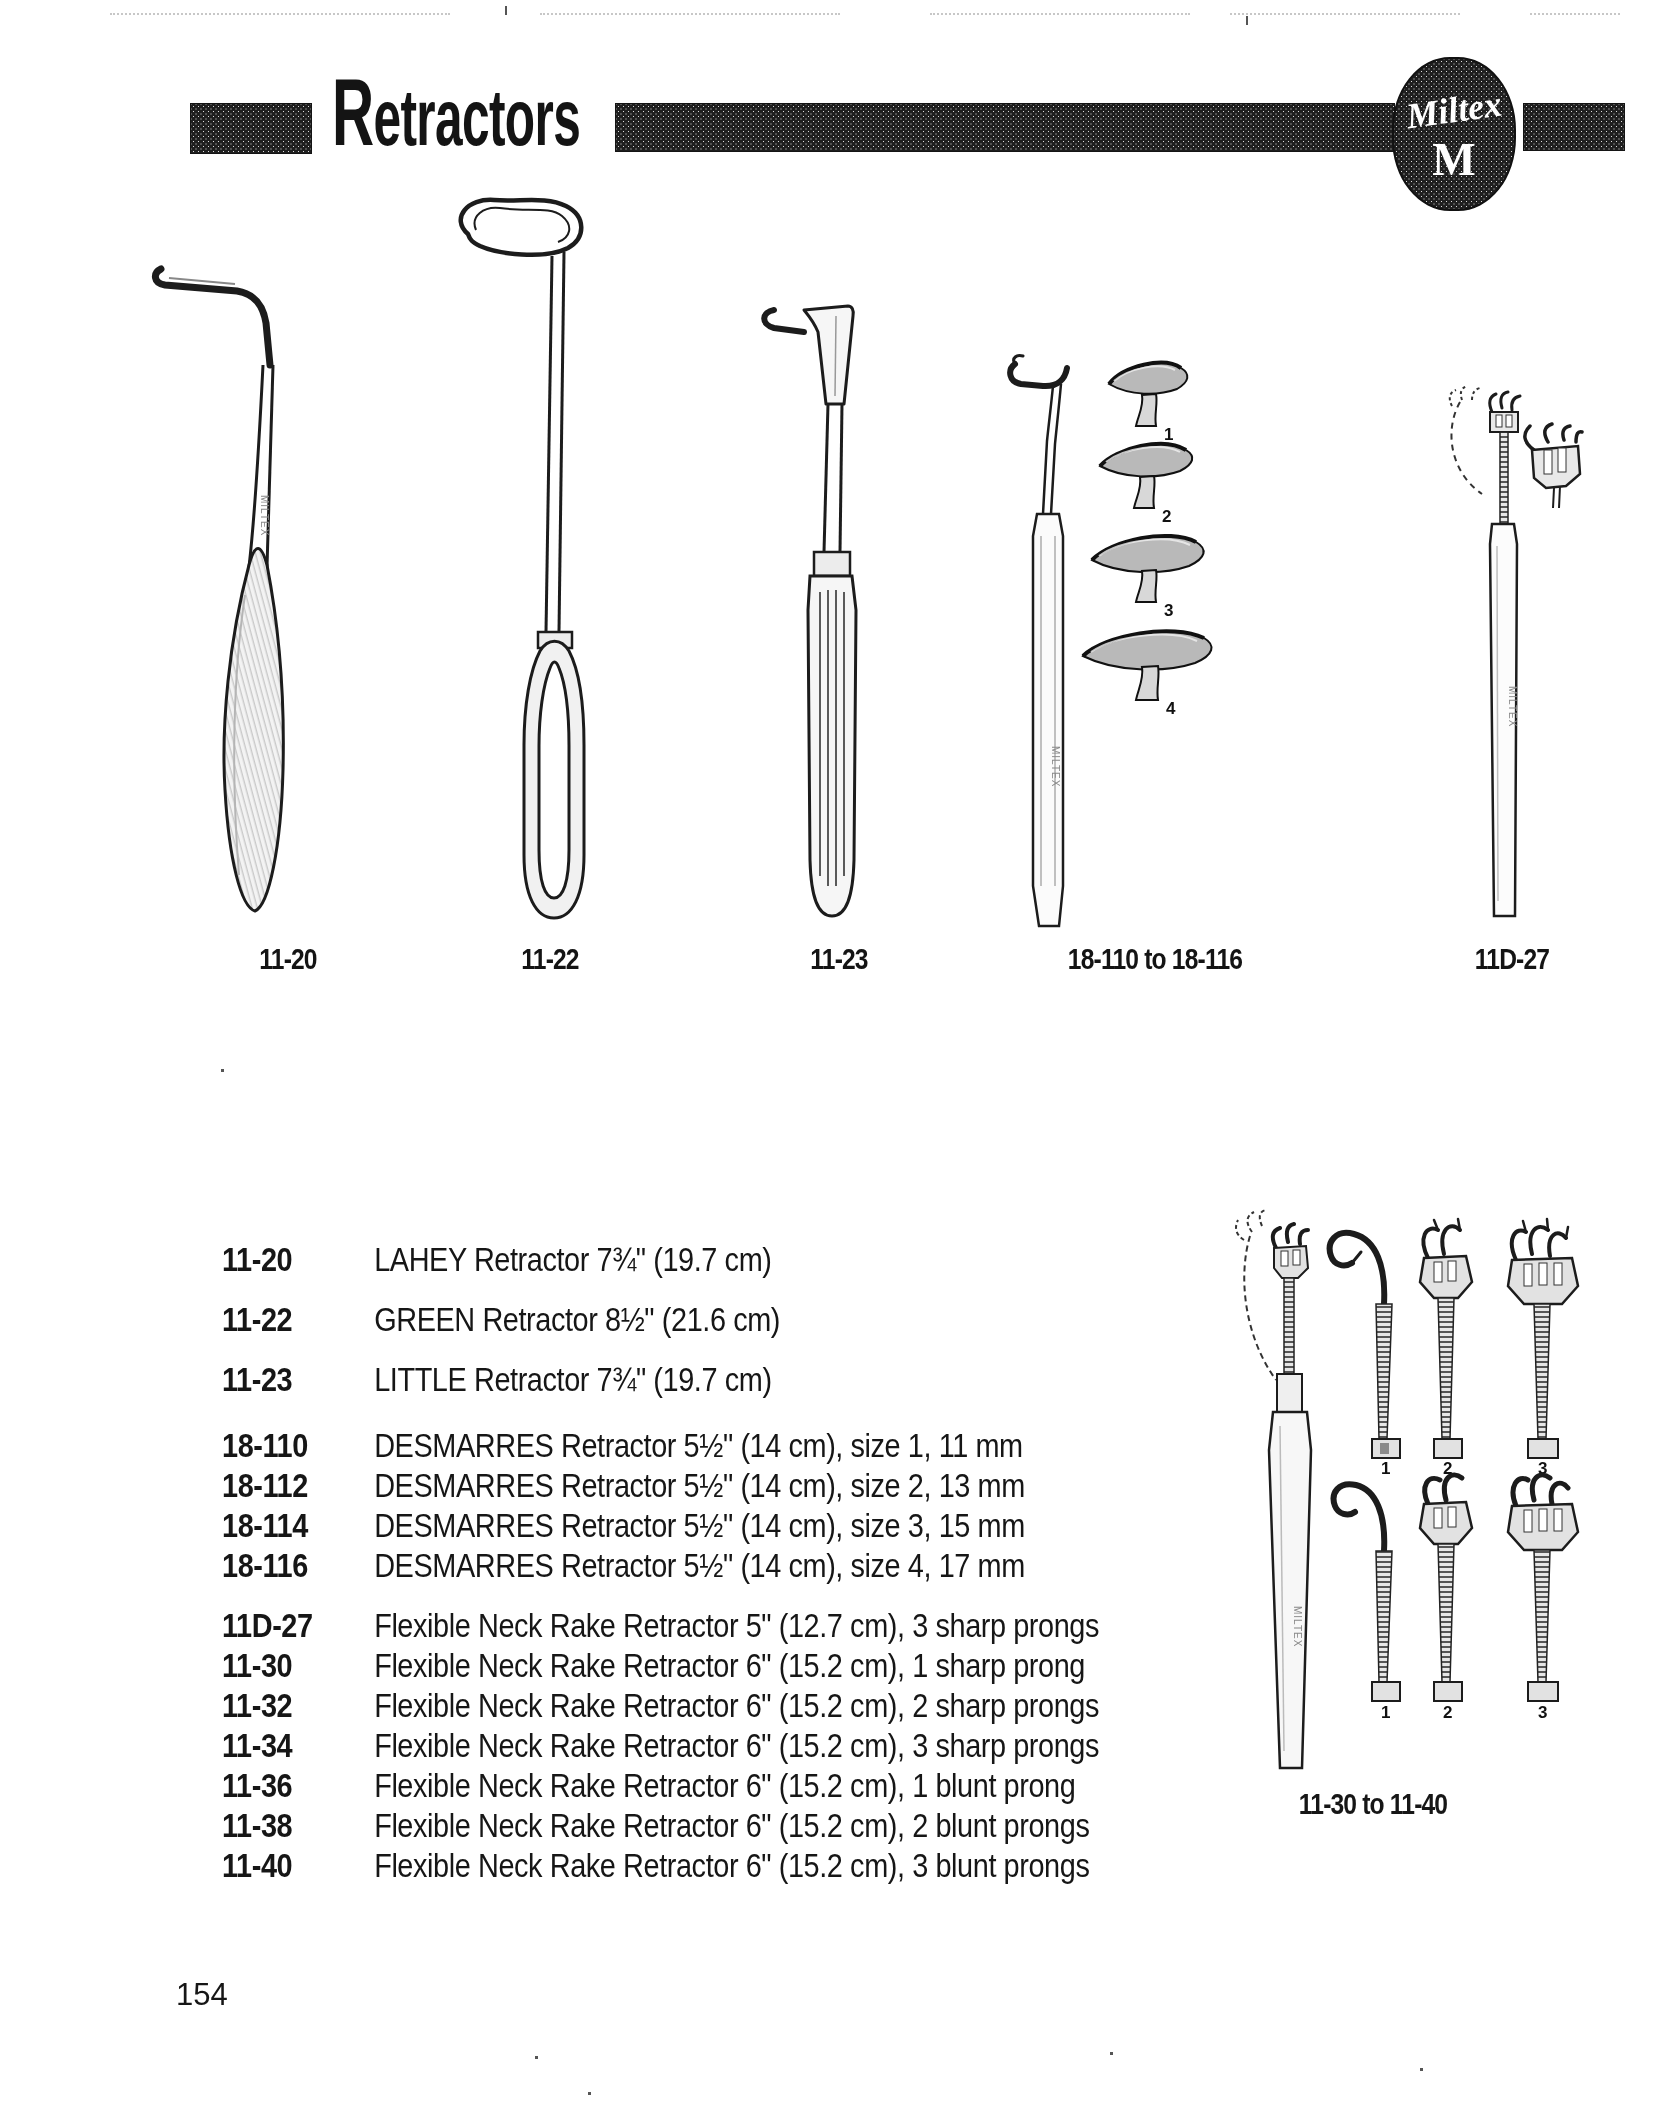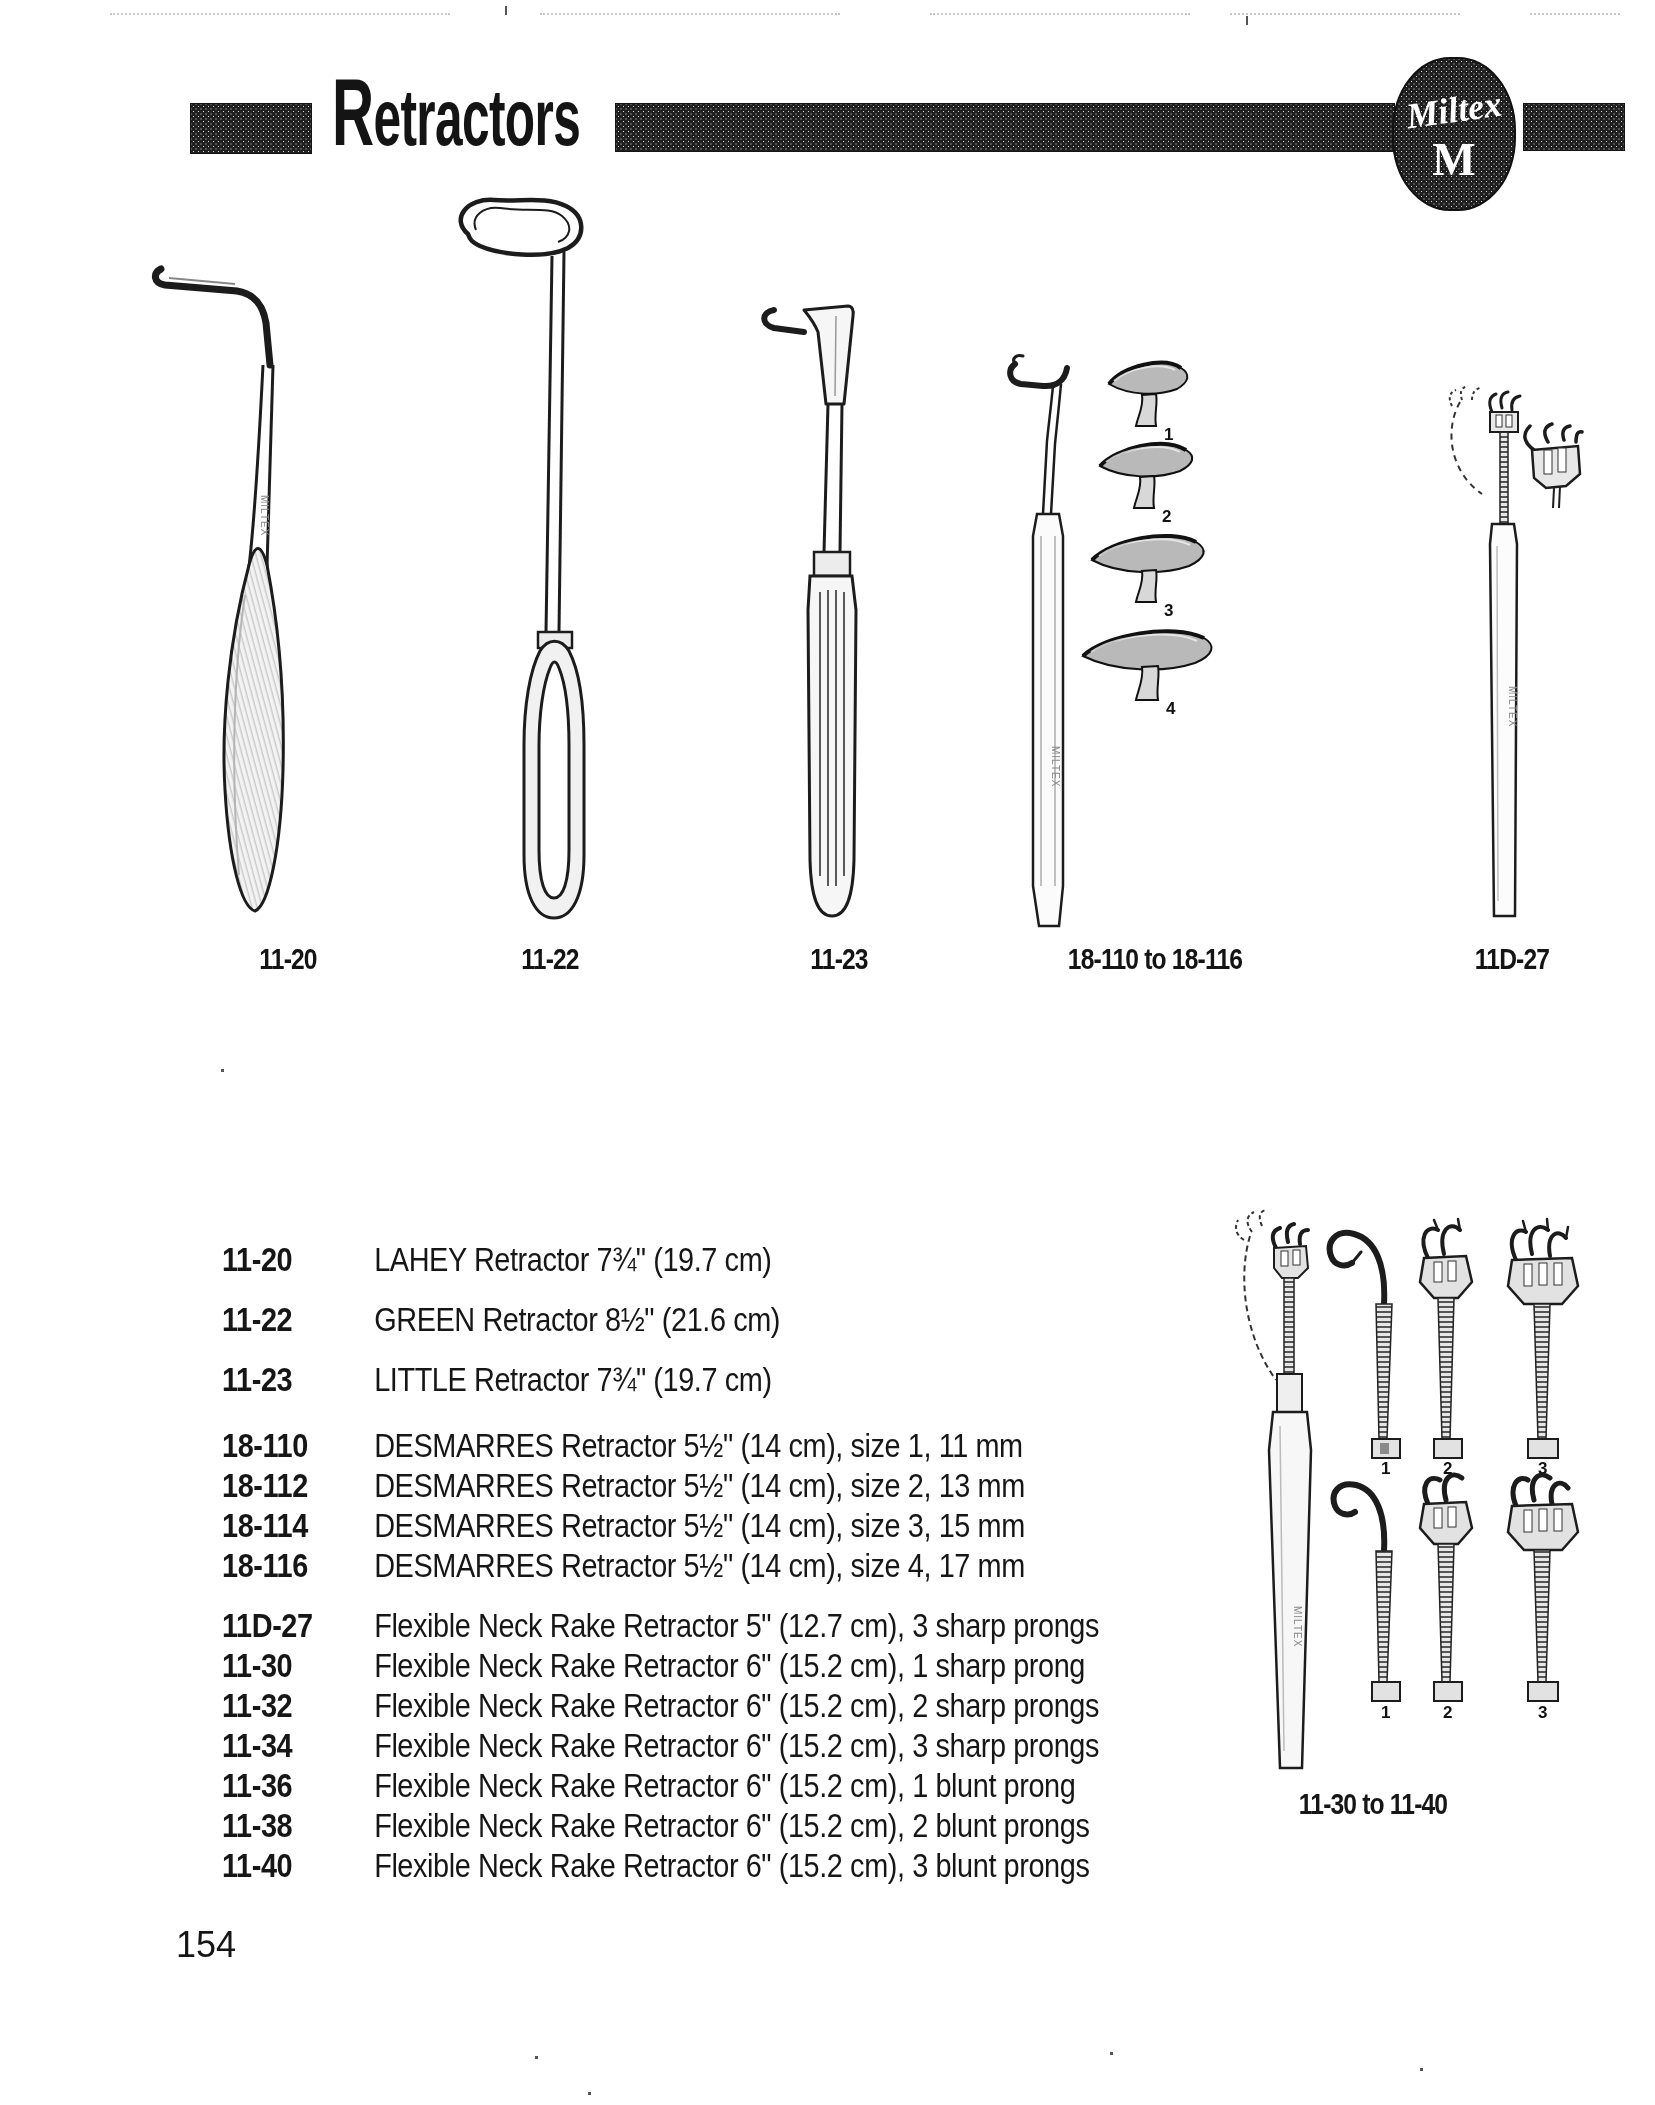--- a/index.html
+++ b/index.html
@@ -28,21 +28,21 @@
   .fig-label{position:absolute;top:942px;height:30px;text-align:center;font-weight:bold;
         font-size:30px;letter-spacing:-1px;transform:scaleX(.82);color:#141414;white-space:nowrap;}
   .caption{position:absolute;left:1273px;top:1788px;width:200px;text-align:center;
         font-weight:bold;font-size:29px;letter-spacing:-1px;transform:scaleX(.85);white-space:nowrap;}
   .cat-group{position:absolute;left:222px;transform:scaleX(.85);transform-origin:left top;}
   .cat-row{white-space:nowrap;font-size:34px;line-height:34px;letter-spacing:-.5px;}
   .g1 .cat-row{margin-bottom:26px;}
   .g2 .cat-row,.g3 .cat-row{margin-bottom:6px;}
   .cat-code{display:inline-block;width:179px;font-weight:bold;}
   .cat-desc{display:inline;}
-  .page-num{position:absolute;left:176px;top:1924px;font-size:36px;letter-spacing:0;}
+  .page-num{position:absolute;left:176px;top:1977px;font-size:31px;letter-spacing:0;}
   .noise{position:absolute;border-top:2px dotted #9a9a9a;opacity:.55;height:0;}
   .speck{position:absolute;background:#555;}
   .fig-num{font:bold 17px "Liberation Sans", sans-serif;fill:#111;}
   .engraving{font:10px "Liberation Sans", sans-serif;fill:#8a8a8a;letter-spacing:1px;}
 </style>
 </head>
 <body>
 
 <div id="page">
 

